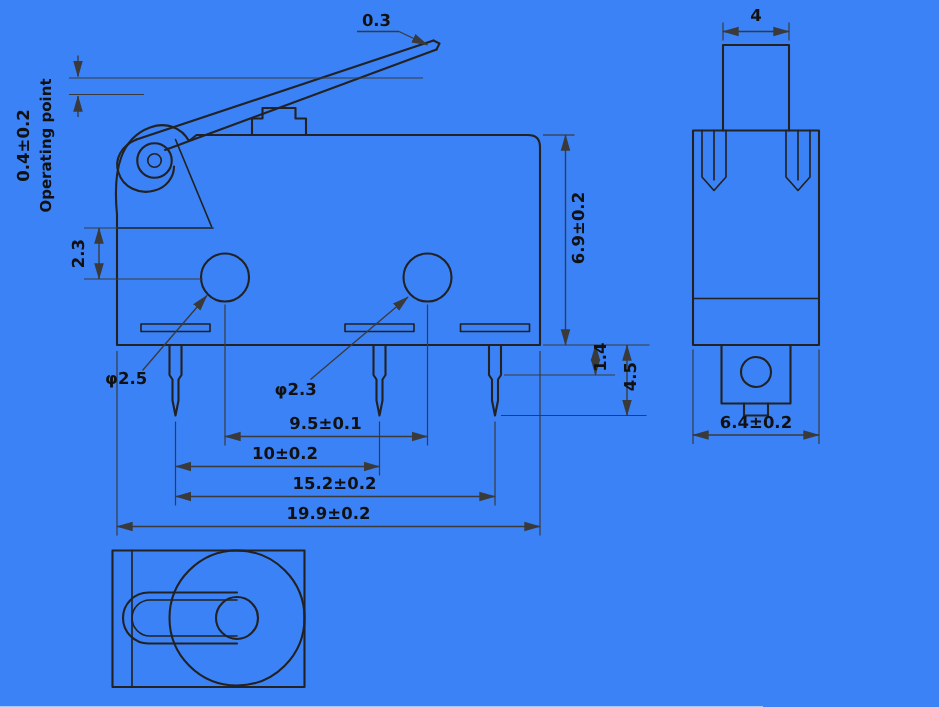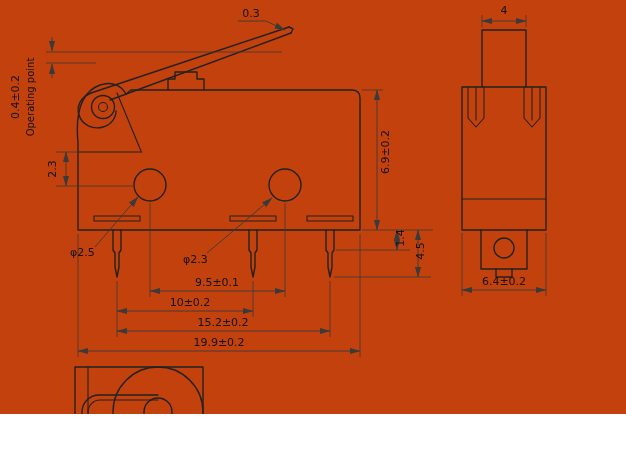--- a/index.html
+++ b/index.html
@@ -1,18 +1,18 @@
 <!DOCTYPE html>
 <html><head>
 <meta charset="utf-8">
 <style>
   html,body { margin:0; padding:0; background:#ffffff; }
   .canvas {
-    position:relative; width:626px; height:414px; background:#c2410c;
-    font-family:"DejaVu Sans", sans-serif; overflow:hidden;
+    position:relative; width:626px; height:471px; background:#3b82f6;
+    font-family:"DejaVu Sans", sans-serif; overflow:hidden;font-weight:bold;
   }
   svg { display:block; }
   .geo  { fill:none; stroke:#222222; stroke-width:1.4; stroke-linejoin:round; stroke-linecap:round; }
   .geo2 { fill:none; stroke:#222222; stroke-width:1.1; stroke-linejoin:round; stroke-linecap:round; }
   .dim  { fill:none; stroke:#3a3a3a; stroke-width:0.9; }
   .ext  { fill:none; stroke:#3a3a3a; stroke-width:0.8; }
   text  { fill:#111111; font-size:11px; font-family:"DejaVu Sans", sans-serif; }
   .small { font-size:10px; }
 </style>
 </head>

